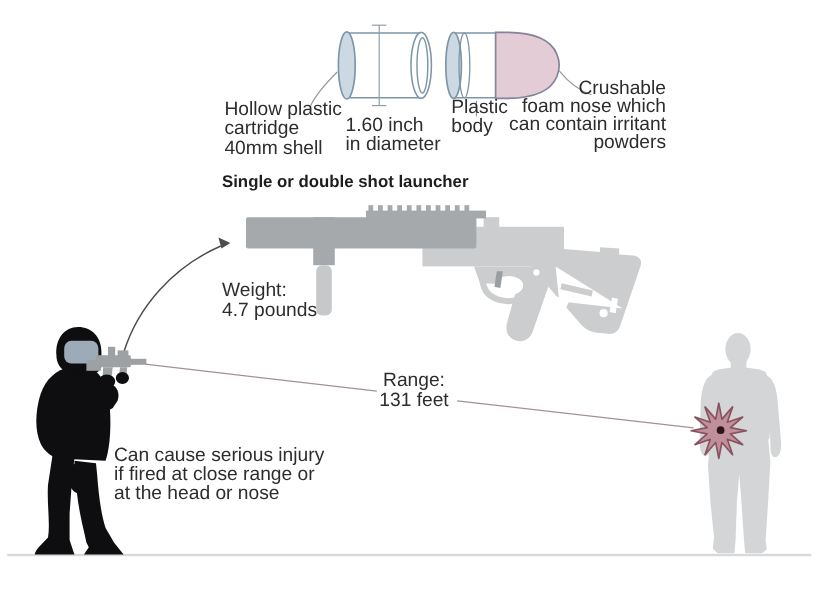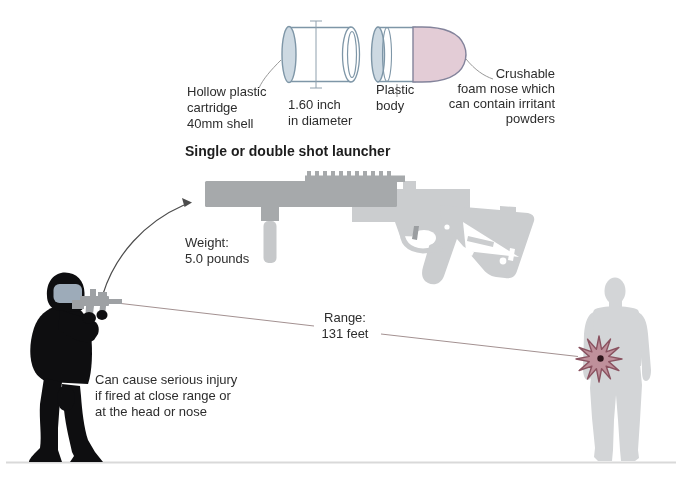--- a/index.html
+++ b/index.html
@@ -7,21 +7,21 @@
     position:relative;
     width:682px;height:500px;
     background:#ffffff;
     overflow:hidden;
     font-family:"Liberation Sans", sans-serif;
   }
   .stage svg{position:absolute;left:0;top:0;}
   .label{
     position:absolute;
     color:#2d2d2d;
-    font-size:13px;
+    font-size:16px;
     line-height:16px;
     white-space:pre-line;
   }
   .label.title{font-weight:700;font-size:14px;color:#1d1d1d;}
   .label.right{text-align:right;}
   .label.center{text-align:center;}
   .label.tight{line-height:15px;}
 </style>
 </head>
 <body>
@@ -177,21 +177,21 @@
 body</div>
 
   <div class="label right tight" style="left:415px; top:66px; width:140px;">Crushable
 foam nose which
 can contain irritant
 powders</div>
 
   <div class="label title" style="left:185px; top:143px;">Single or double shot launcher</div>
 
   <div class="label" style="left:185px; top:235px;">Weight:
-5.0 pounds</div>
+4.7 pounds</div>
 
   <div class="label center" style="left:289px; top:310px; width:112px;">Range:
 131 feet</div>
 
   <div class="label" style="left:95px; top:372px;">Can cause serious injury
 if fired at close range or
 at the head or nose</div>
 
 
 </div>

